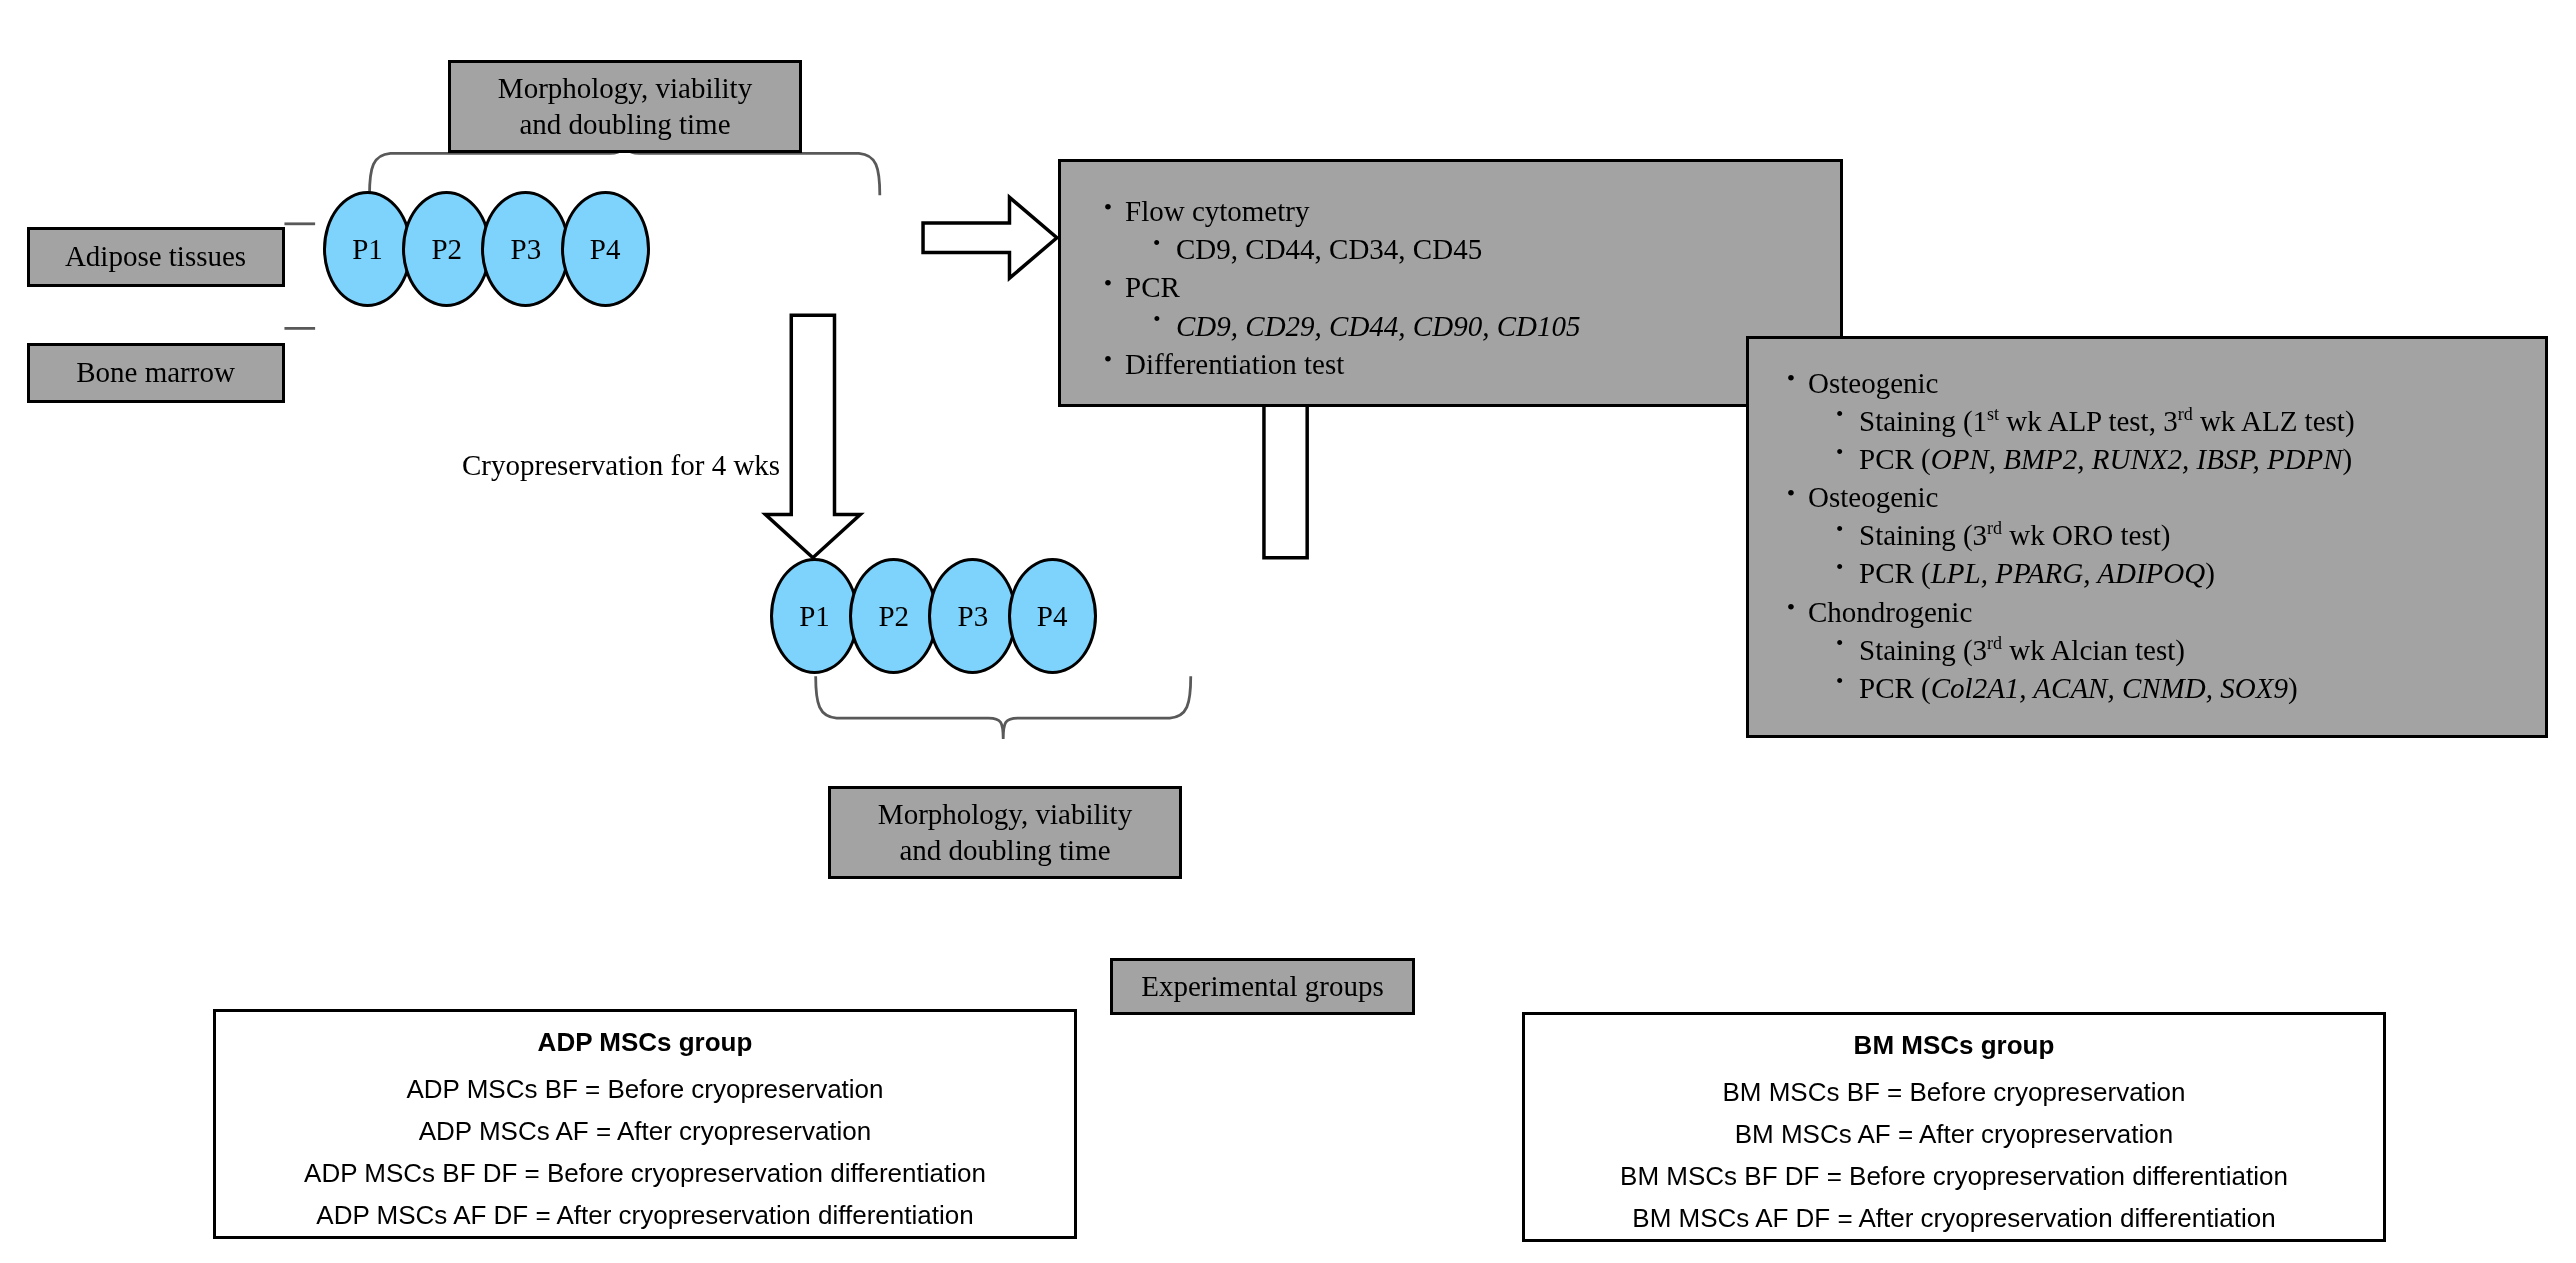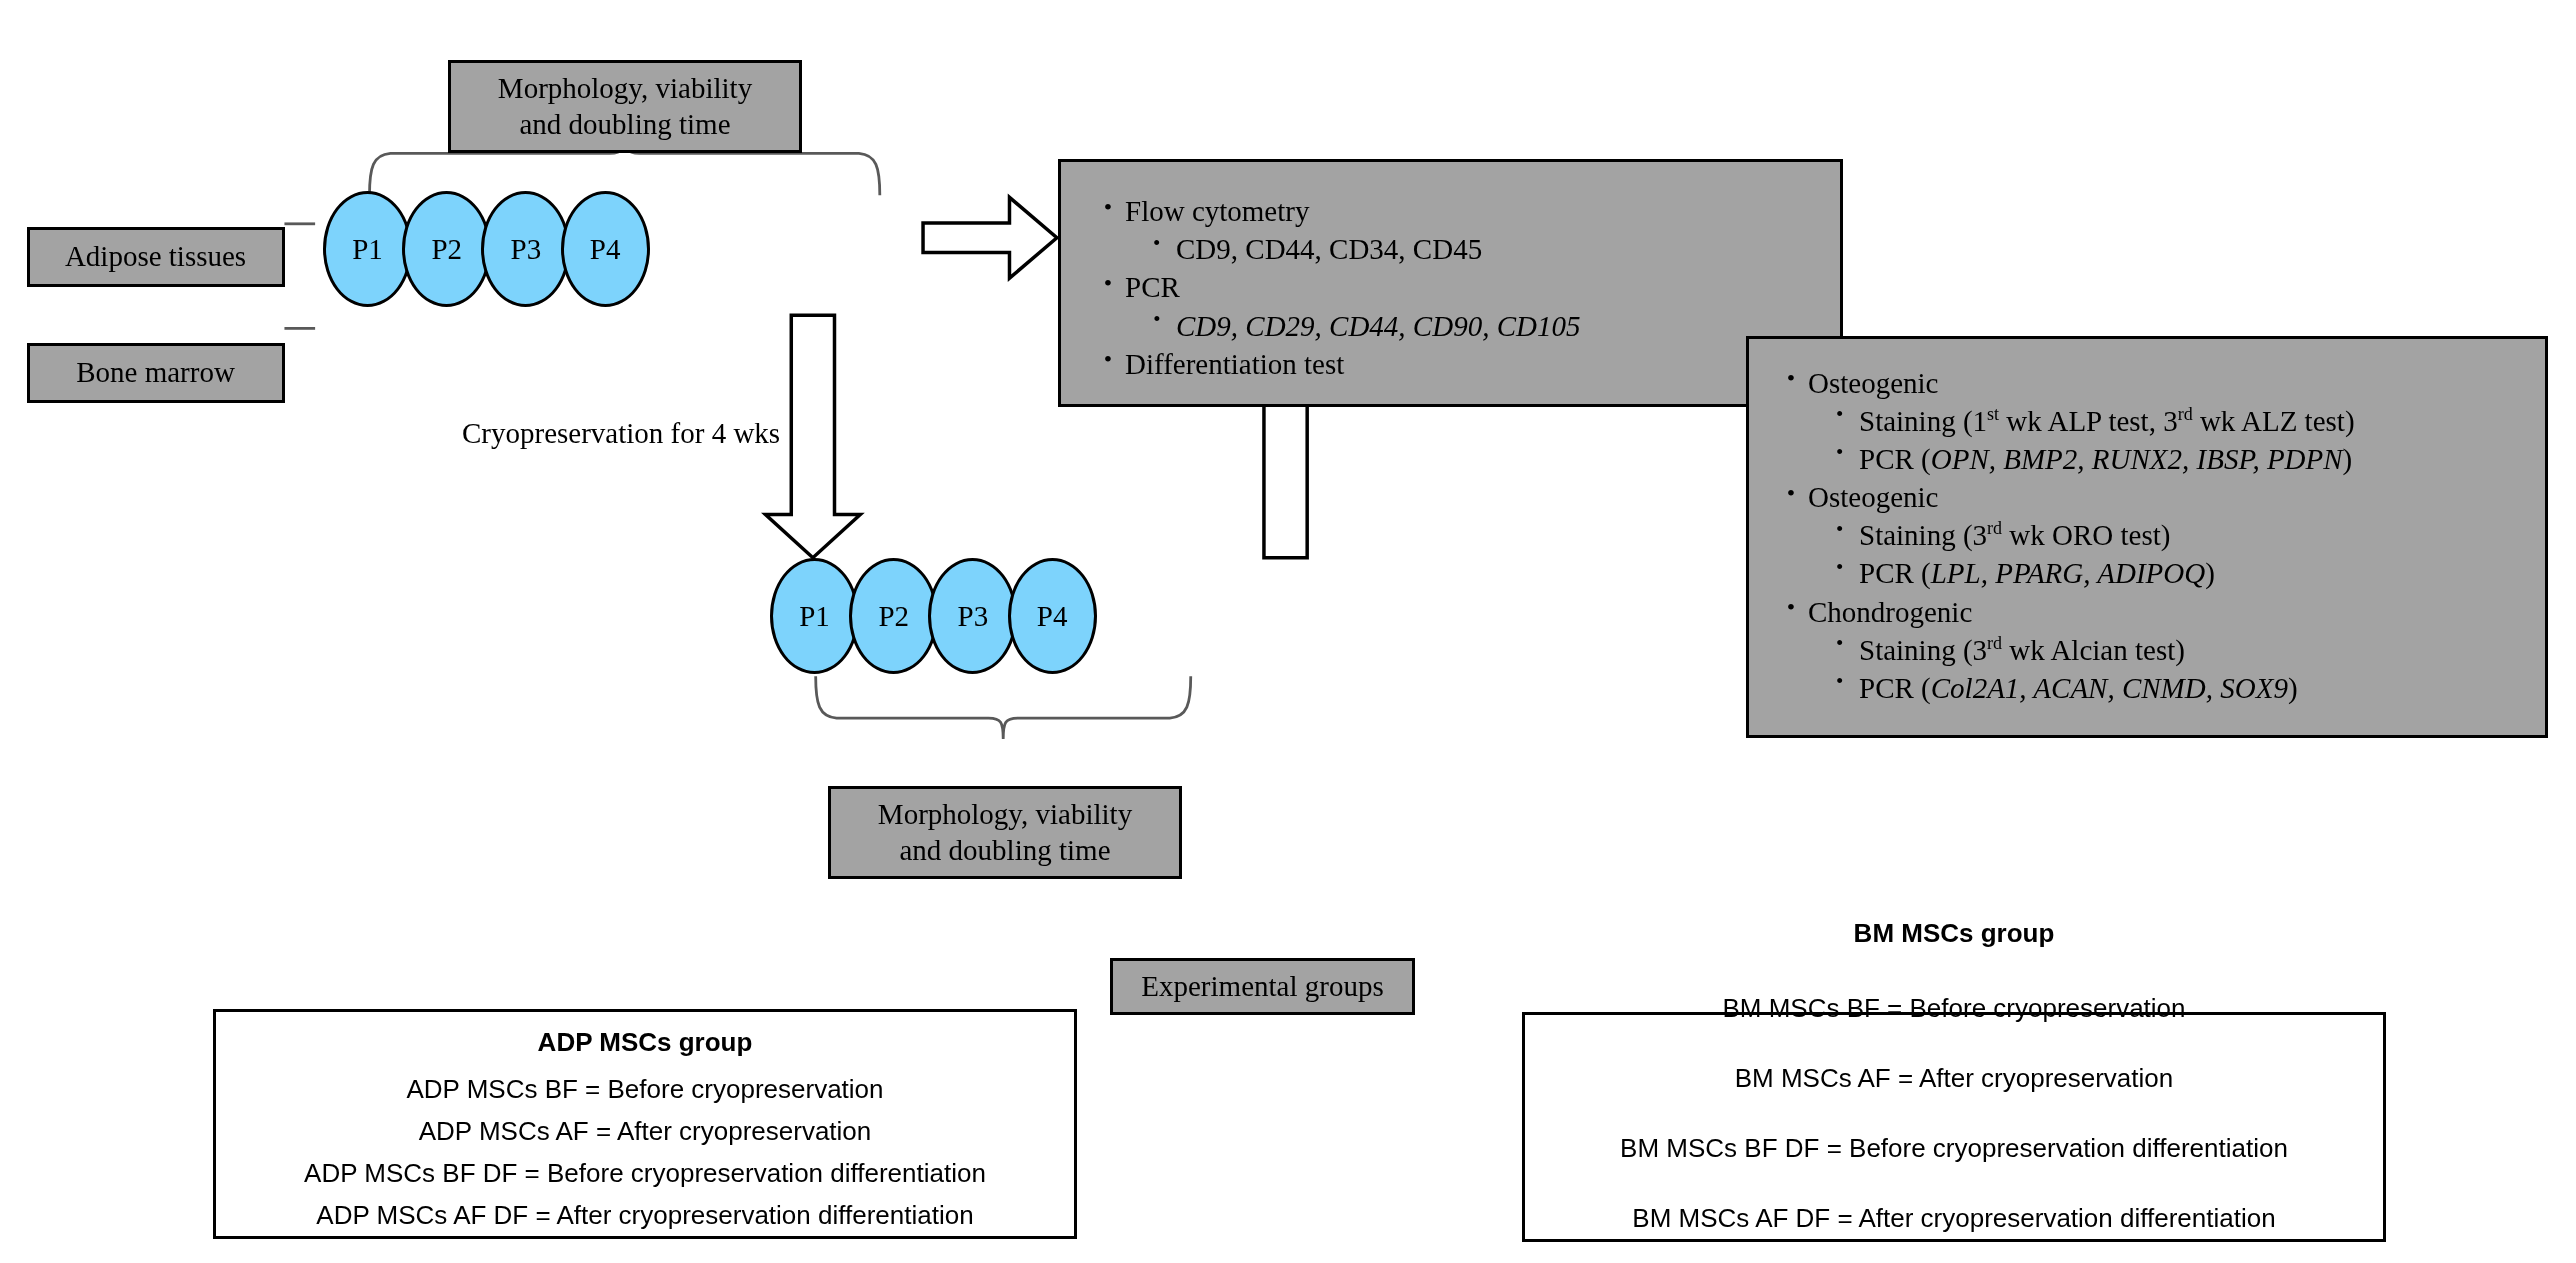--- a/index.html
+++ b/index.html
@@ -90,20 +90,21 @@
   .bullet-list .sub { padding-left: 75px; }
   .bullet-list .sub::before { left: 52px; font-size: 21px; }
   .gene { font-style: italic; }
   .sup { font-size: 0.62em; vertical-align: super; }
 
   
   .plain-label {
     position: absolute;
     font-size: 29px;
     white-space: nowrap;
+    margin-top: 32px;
   }
   #cryo-label { left: 462px; top: 417px; }
 
   
   #exp-groups-box { left: 1110px; top: 913px; width: 305px; height: 57px; font-size: 29px; }
 
   .group-box {
     position: absolute;
     box-sizing: border-box;
     border: 3.5px solid #000000;
@@ -111,21 +112,21 @@
     display: flex;
     flex-direction: column;
     align-items: center;
     justify-content: flex-end;
     font-family: "Liberation Sans Narrow", "Liberation Sans", "DejaVu Sans", sans-serif;
     font-size: 26px;
     line-height: 1.62;
     transform-origin: center center;
   }
   #adp-group-box { left: 213px; top: 1009px; width: 864px; height: 230px; }
-  #bm-group-box  { left: 1522px; top: 1012px; width: 864px; height: 230px; gap: 28px; }
+  #bm-group-box  { left: 1522px; top: 1012px; width: 864px; height: 230px; }
   .group-title { font-weight: bold; margin-bottom: 4.2px; }
   .group-line { white-space: nowrap; }
 
   
   #connectors {
     position: absolute;
     left: 0; top: 0;
     width: 2576px; height: 1264px;
     pointer-events: none;
   }

